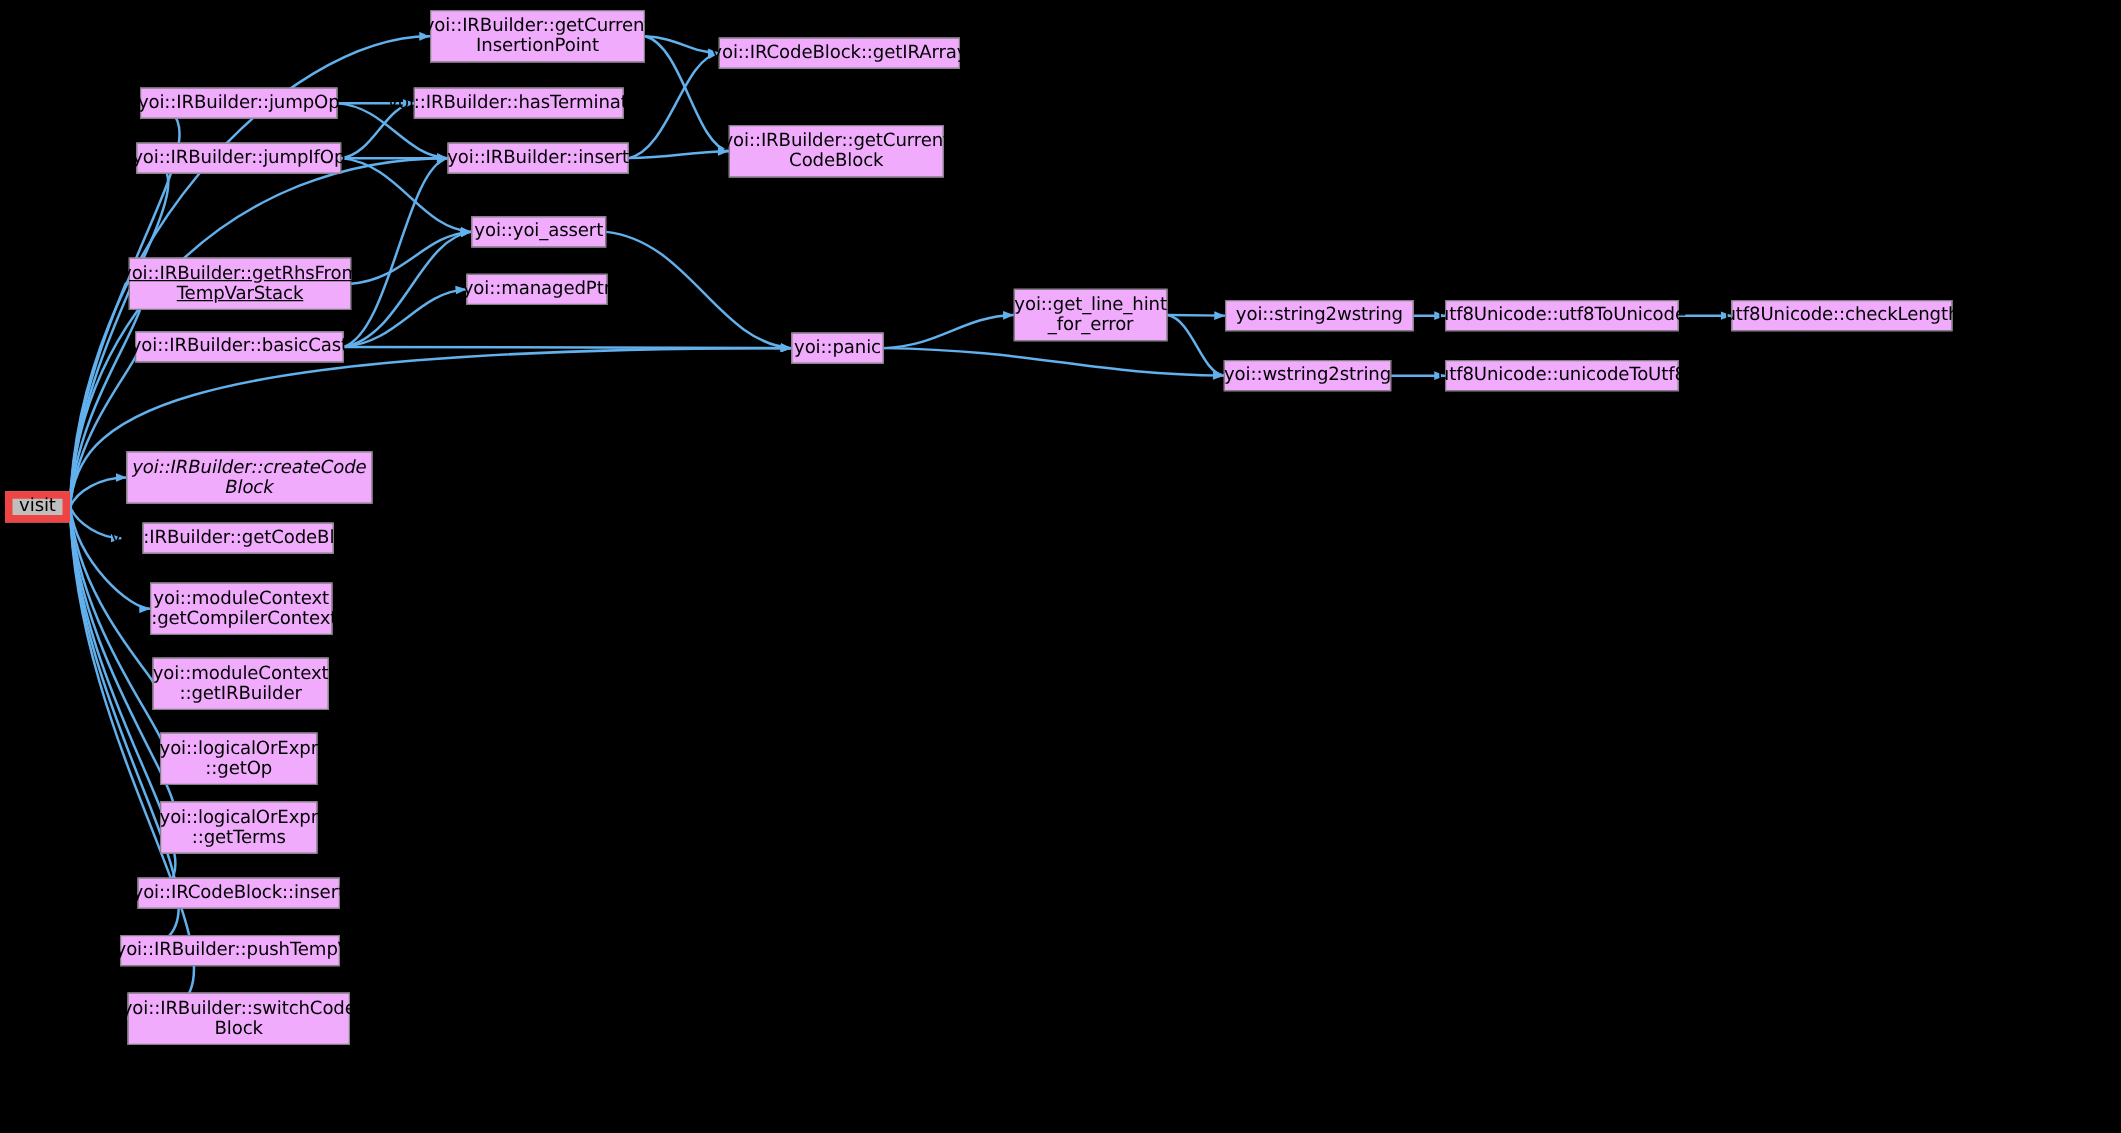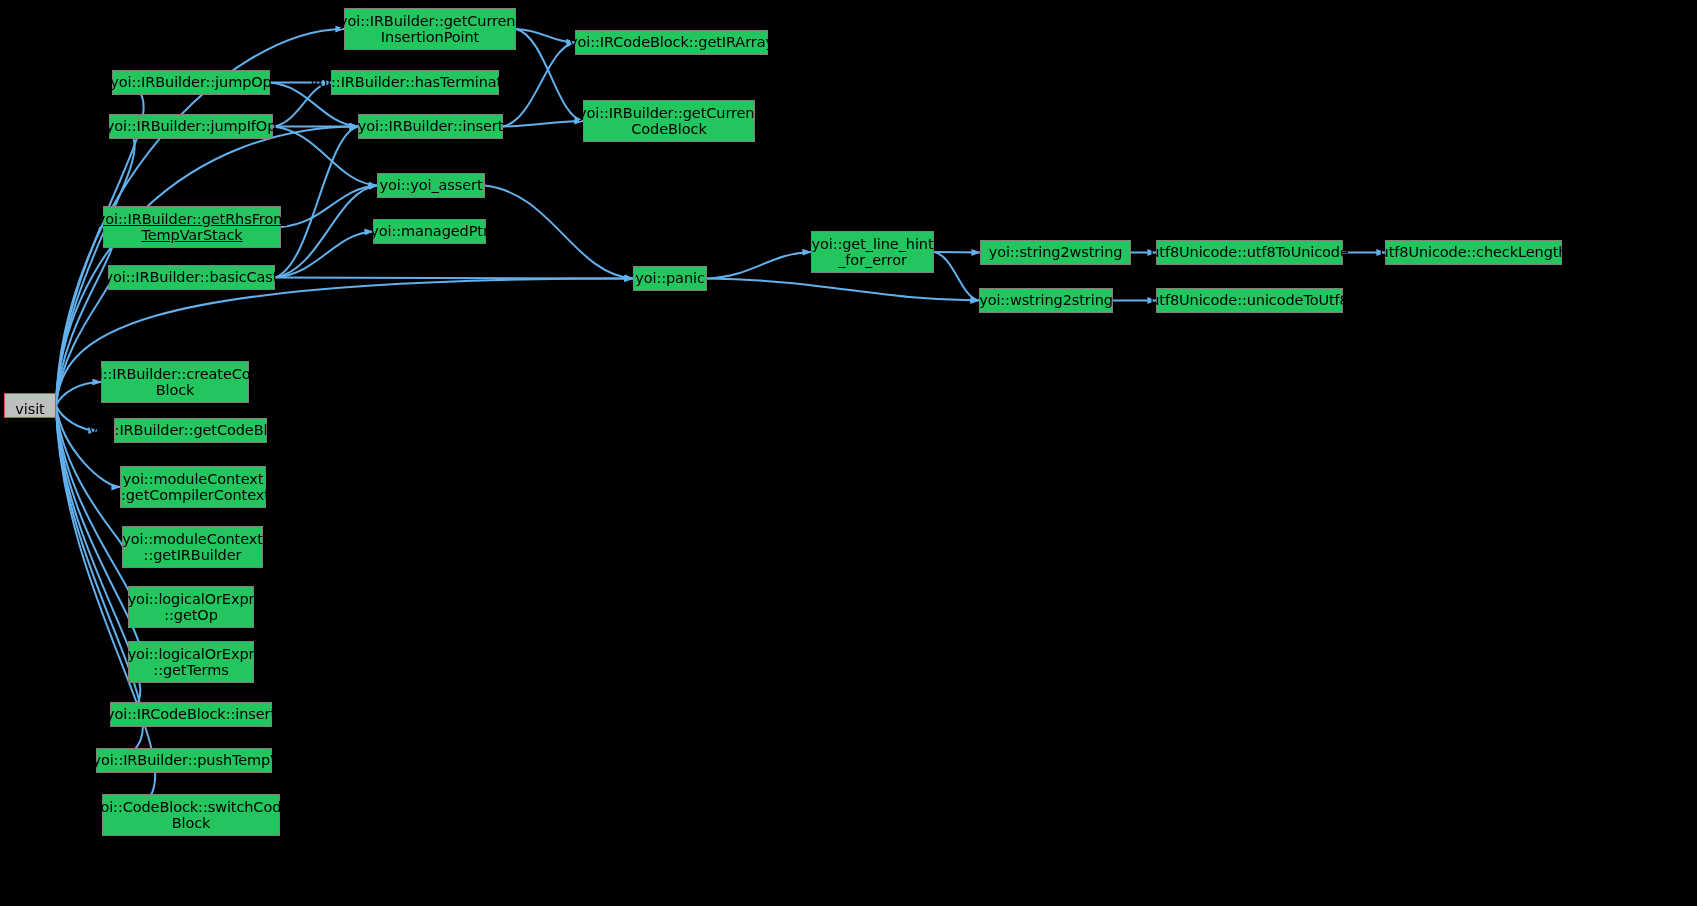--- a/index.html
+++ b/index.html
@@ -19,37 +19,36 @@
   svg.graph-layer {
     position: absolute;
     left: 0;
     top: 0;
     width: 1697px;
     height: 906px;
   }
   .node-box {
     position: absolute;
     box-sizing: border-box;
-    background: #22c55e;
+    background: #f0abfc;
     border: 1px solid #808080;
     color: #000000;
     font-size: 14.5px;
     line-height: 16.5px;
     display: flex;
     align-items: center;
     justify-content: center;
     text-align: center;
     white-space: pre-line;
     letter-spacing: -0.1px;
     z-index: 5;
   }
   .node-box.root-node {
     background: #bfbfbf;
-    border: 1px solid #ef4444;
-    align-items: flex-end;
+    border: 6px solid #ef4444;
   }
   .node-label {
     display: block;
     padding: 0 4px;
     white-space: pre-line;
   }
 </style>
 </head>
 <body>
 
@@ -118,29 +117,29 @@
       <div class="node-box" style="left: 373px; top: 219px; width: 113px; height: 25px;"><span class="node-label">yoi::managedPtr</span></div>
       <div class="node-box" style="left: 811px; top: 231px; width: 123px; height: 42px;"><span class="node-label">yoi::get_line_hint
 _for_error</span></div>
       <div class="node-box" style="left: 980px; top: 240px; width: 151px; height: 25px;"><span class="node-label">yoi::string2wstring</span></div>
       <div class="node-box" style="left: 1156px; top: 240px; width: 187px; height: 25px;"><span class="node-label">utf8Unicode::utf8ToUnicode</span></div>
       <div class="node-box" style="left: 1385px; top: 240px; width: 177px; height: 25px;"><span class="node-label">utf8Unicode::checkLength</span></div>
       <div class="node-box" style="left: 108px; top: 265px; width: 167px; height: 25px;"><span class="node-label">yoi::IRBuilder::basicCast</span></div>
       <div class="node-box" style="left: 633px; top: 266px; width: 74px; height: 25px;"><span class="node-label">yoi::panic</span></div>
       <div class="node-box" style="left: 979px; top: 288px; width: 134px; height: 25px;"><span class="node-label">yoi::wstring2string</span></div>
       <div class="node-box" style="left: 1156px; top: 288px; width: 187px; height: 25px;"><span class="node-label">utf8Unicode::unicodeToUtf8</span></div>
-      <div class="node-box" style="left: 101px; top: 361px; width: 148px; height: 42px;"><span class="node-label">yoi::IRBuilder::createCode
+      <div class="node-box" style="left: 101px; top: 361px; width: 197px; height: 42px; font-style: italic;"><span class="node-label">yoi::IRBuilder::createCode
 Block</span></div>
       <div class="node-box" style="left: 114px; top: 418px; width: 153px; height: 25px;"><span class="node-label">yoi::IRBuilder::getCodeBlock</span></div>
       <div class="node-box" style="left: 120px; top: 466px; width: 146px; height: 42px;"><span class="node-label">yoi::moduleContext
 ::getCompilerContext</span></div>
       <div class="node-box" style="left: 122px; top: 526px; width: 141px; height: 42px;"><span class="node-label">yoi::moduleContext
 ::getIRBuilder</span></div>
       <div class="node-box" style="left: 128px; top: 586px; width: 126px; height: 42px;"><span class="node-label">yoi::logicalOrExpr
 ::getOp</span></div>
       <div class="node-box" style="left: 128px; top: 641px; width: 126px; height: 42px;"><span class="node-label">yoi::logicalOrExpr
 ::getTerms</span></div>
       <div class="node-box" style="left: 110px; top: 702px; width: 162px; height: 25px;"><span class="node-label">yoi::IRCodeBlock::insert</span></div>
       <div class="node-box" style="left: 96px; top: 748px; width: 176px; height: 25px; padding-left: 18px;"><span class="node-label">yoi::IRBuilder::pushTempVar</span></div>
-      <div class="node-box" style="left: 102px; top: 794px; width: 178px; height: 42px;"><span class="node-label">yoi::CodeBlock::switchCode
+      <div class="node-box" style="left: 102px; top: 794px; width: 178px; height: 42px;"><span class="node-label">yoi::IRBuilder::switchCode
 Block</span></div>
     </div>
 </div>
 
 </body></html>

